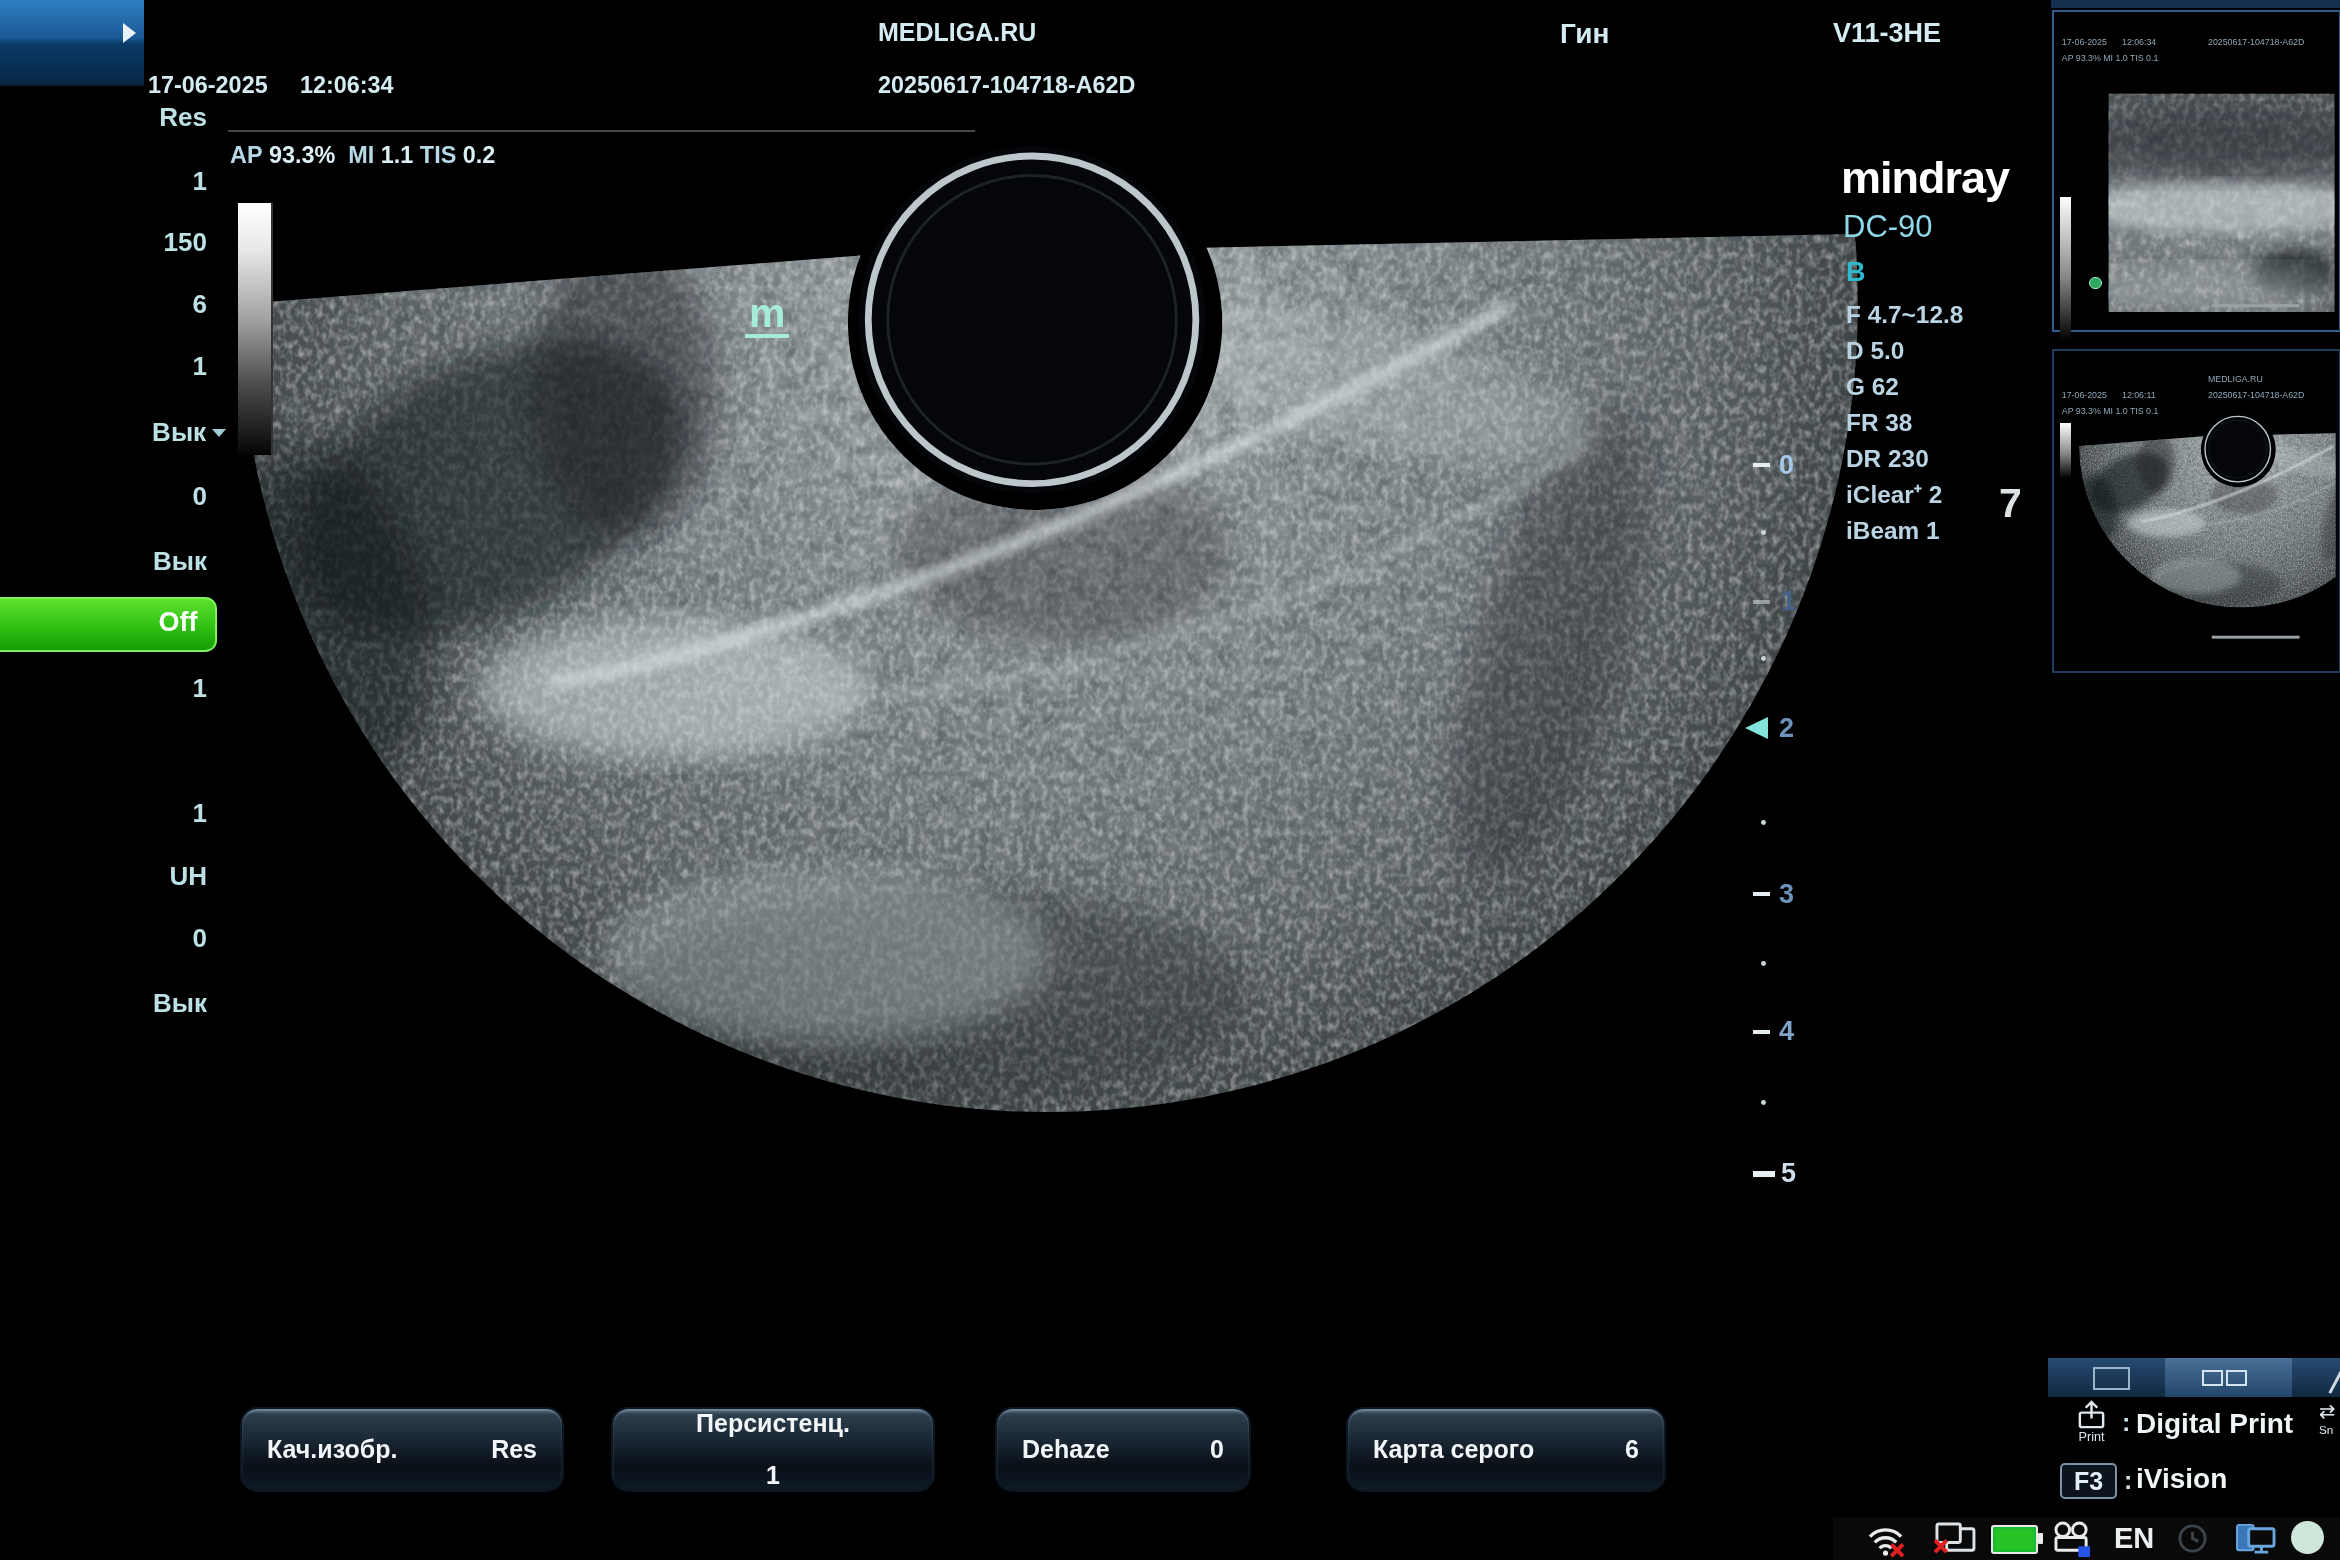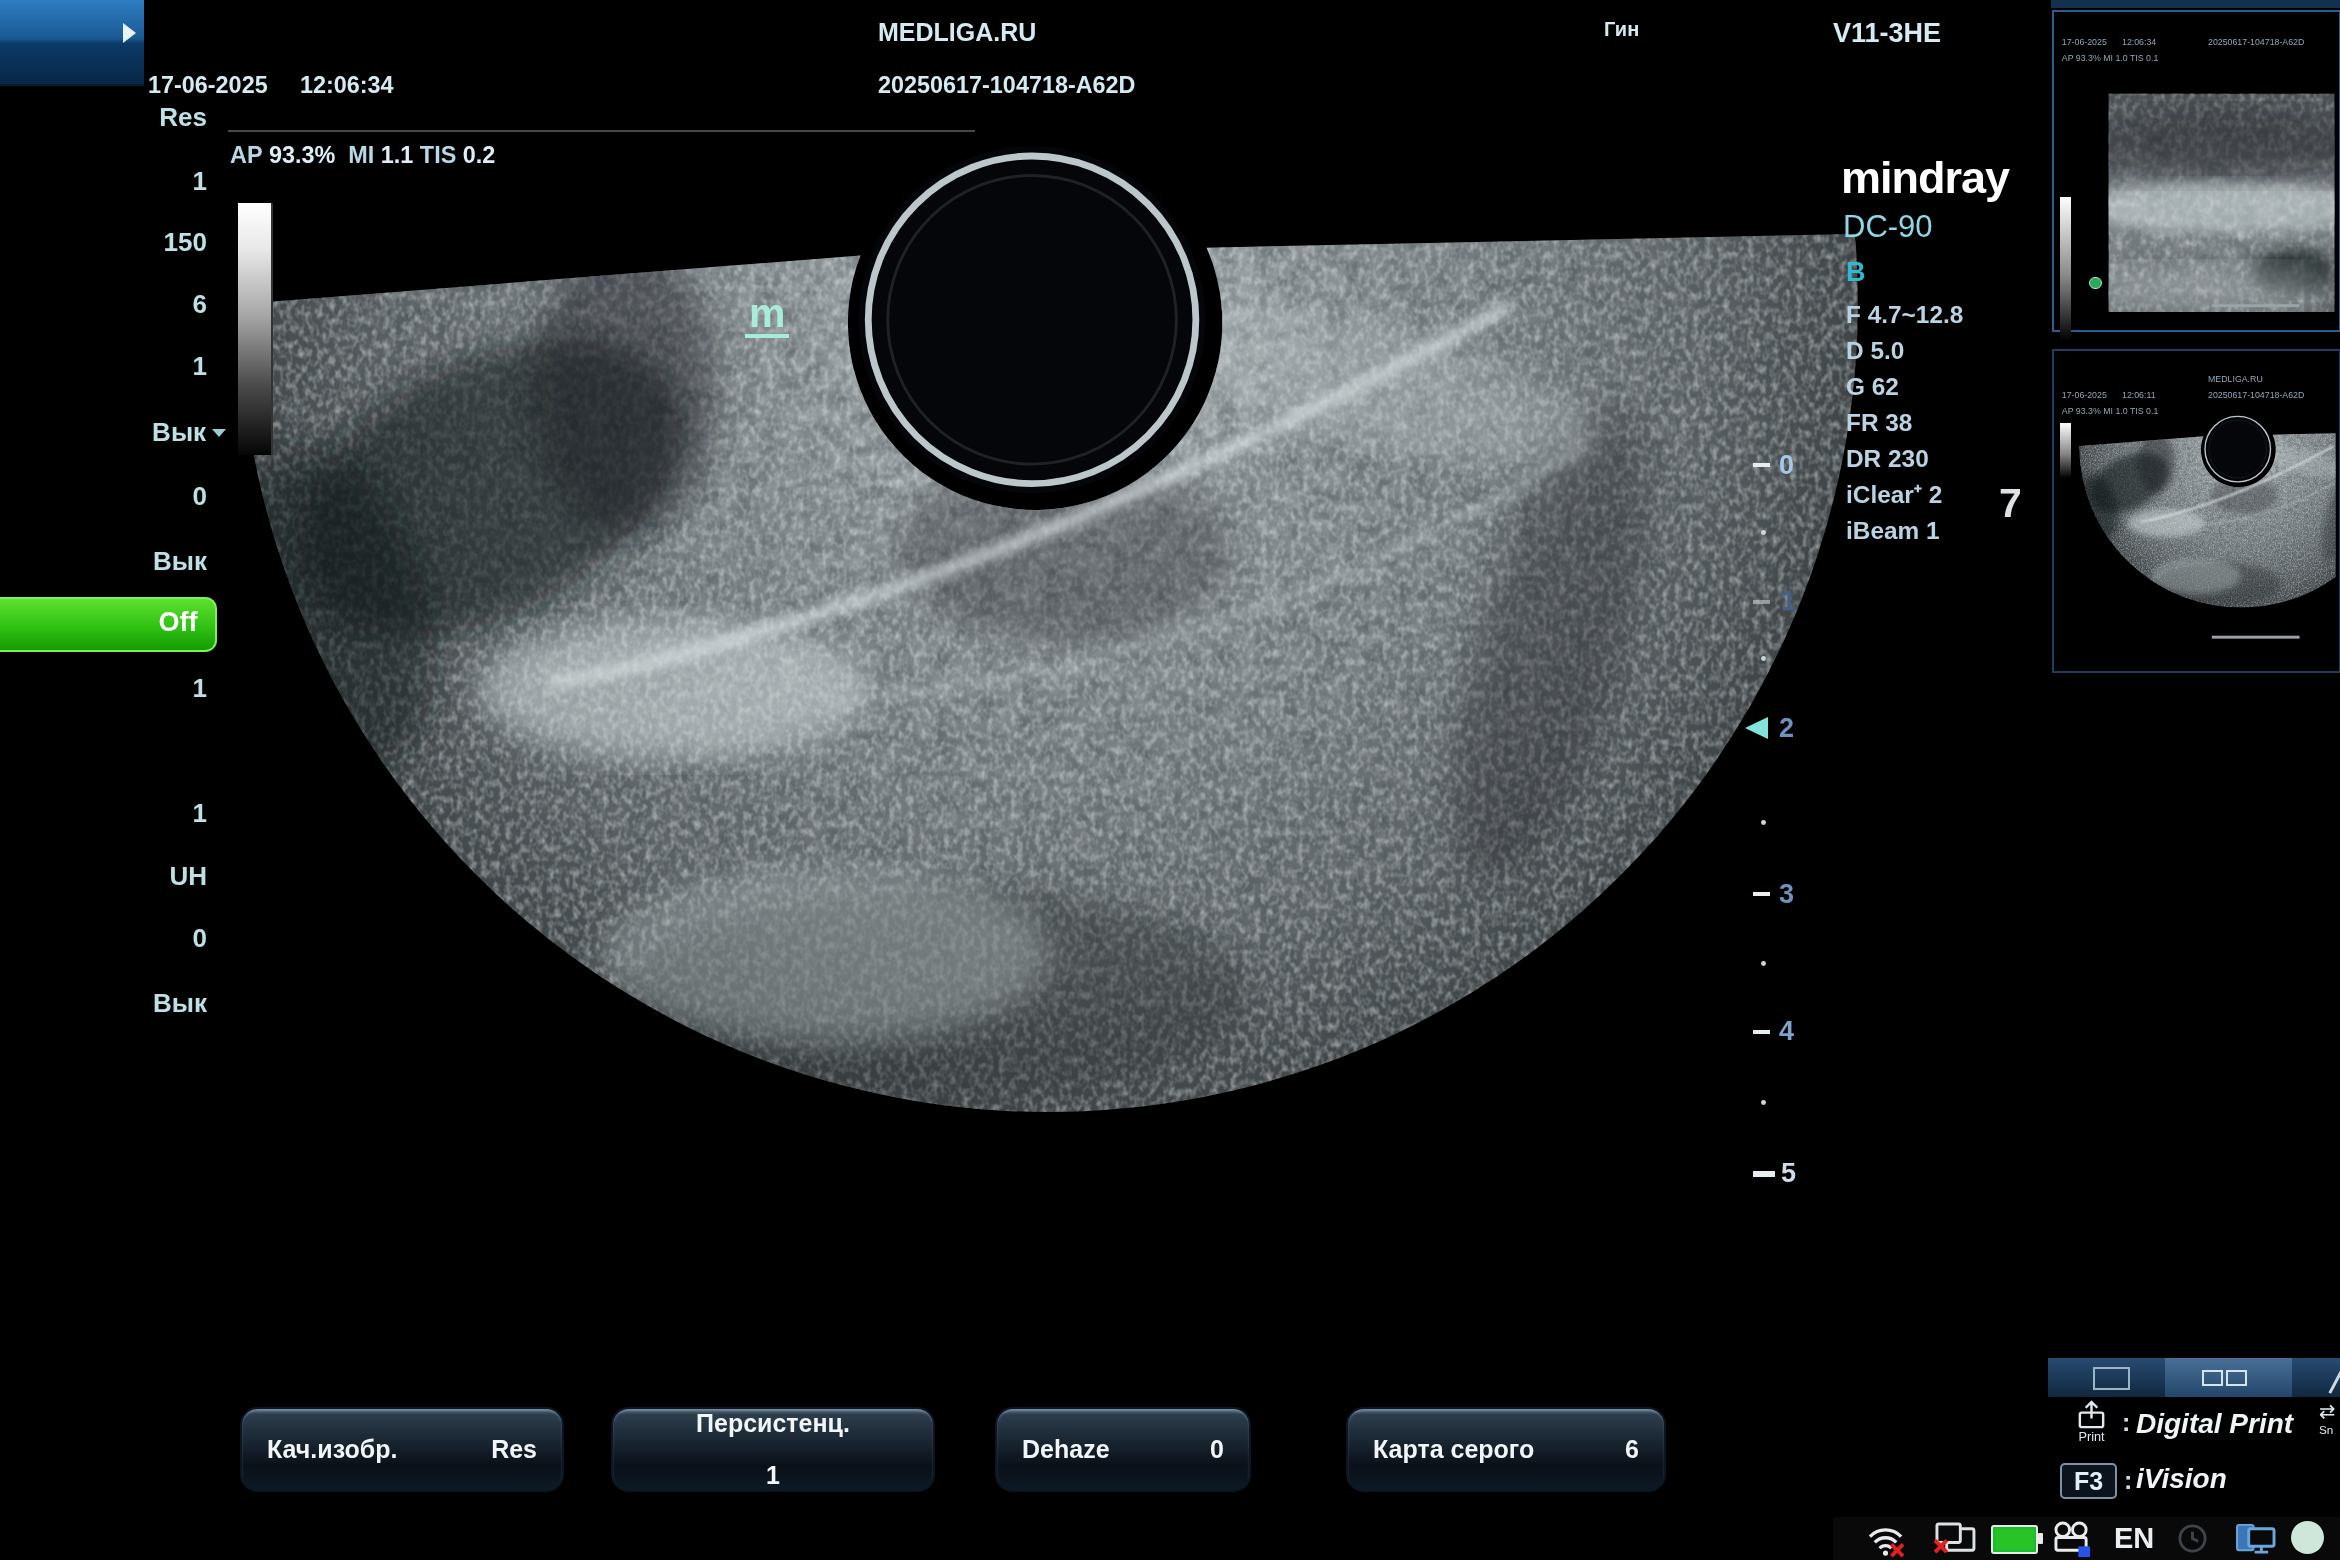--- a/index.html
+++ b/index.html
@@ -66,21 +66,21 @@
     font-weight:bold;font-size:25px;color:#f2f6f8;}
 
   
   .tabstrip{left:2048px;top:1358px;width:293px;height:39px;z-index:2;
     background:linear-gradient(180deg,#274b72 0%,#11283f 100%);}
   .tabstrip .icon1{position:absolute;left:45px;top:8.8px;width:33px;height:19.5px;border:2px solid #9ab4c8;}
   .activetab{position:absolute;left:117px;top:0;width:127px;height:39px;
     background:linear-gradient(180deg,#4a7097 0%,#23456b 100%);}
   .activetab .r{position:absolute;top:11.7px;width:16.6px;height:12.7px;border:2px solid #d5e4ef;}
   .diag{position:absolute;right:2px;top:3.9px;width:2.9px;height:33px;background:#cfd8e0;transform:rotate(28deg);}
-  .shortcut-label{font-weight:bold;font-size:28px;color:#f0f5f8;font-style:italic;}
+  .shortcut-label{font-weight:bold;font-size:28px;color:#f0f5f8;}
   .colon{font-weight:bold;font-size:25px;color:#cfe0ea;}
   .printlbl{font-size:12.7px;color:#dfe8ee;}
   .f3box{left:2060px;top:1463px;width:57px;height:36px;border:2px solid #7c93a6;border-radius:4.9px;
     box-sizing:border-box;text-align:center;font-weight:bold;font-size:25px;color:#e2eef8;
     background:rgba(18,32,46,.6);line-height:32px;}
 
   
   .tray{left:1833px;top:1517px;width:507px;height:43px;background:#090909;z-index:2;}
   .tray .it{position:absolute;top:0;}
   .lang{font-weight:bold;font-size:29px;color:#eceff1;}
@@ -173,21 +173,21 @@
     <g clip-path="url(#thumb2Clip)">
       <use href="#fanArt" transform="translate(2083,395) scale(0.2)"></use>
       <rect x="2268" y="652" width="90" height="3" fill="#9aa4a8"></rect>
     </g>
   </svg>
 
   <div class="abs bluetab">
     <span class="tri"></span>
   </div>
   <div class="ov hdr" style="left:878px;top:17.6px;font-size:25px;">MEDLIGA.RU</div>
-  <div class="ov hdr" style="left:1604px;top:17.6px;font-size:20px;">Гин</div>
+  <div class="ov hdr" style="left:1560px;top:17.6px;font-size:28px;">Гин</div>
   <div class="ov hdr" style="left:1833px;top:17.6px;font-size:27px;">V11-3HE</div>
   <div class="ov hdr" style="left:148px;top:72px;">17-06-2025</div>
   <div class="ov hdr" style="left:300px;top:72px;">12:06:34</div>
   <div class="ov hdr" style="left:878px;top:72px;">20250617-104718-A62D</div>
   <div class="ov sep"></div>
 
   <div class="ov apline" style="z-index:2;">
     <span>AP</span>&nbsp;<b>93.3%</b>&nbsp;&nbsp;<span>MI</span>&nbsp;<b>1.1</b>&nbsp;<span>TIS</span>&nbsp;<b>0.2</b>
   </div>
 

